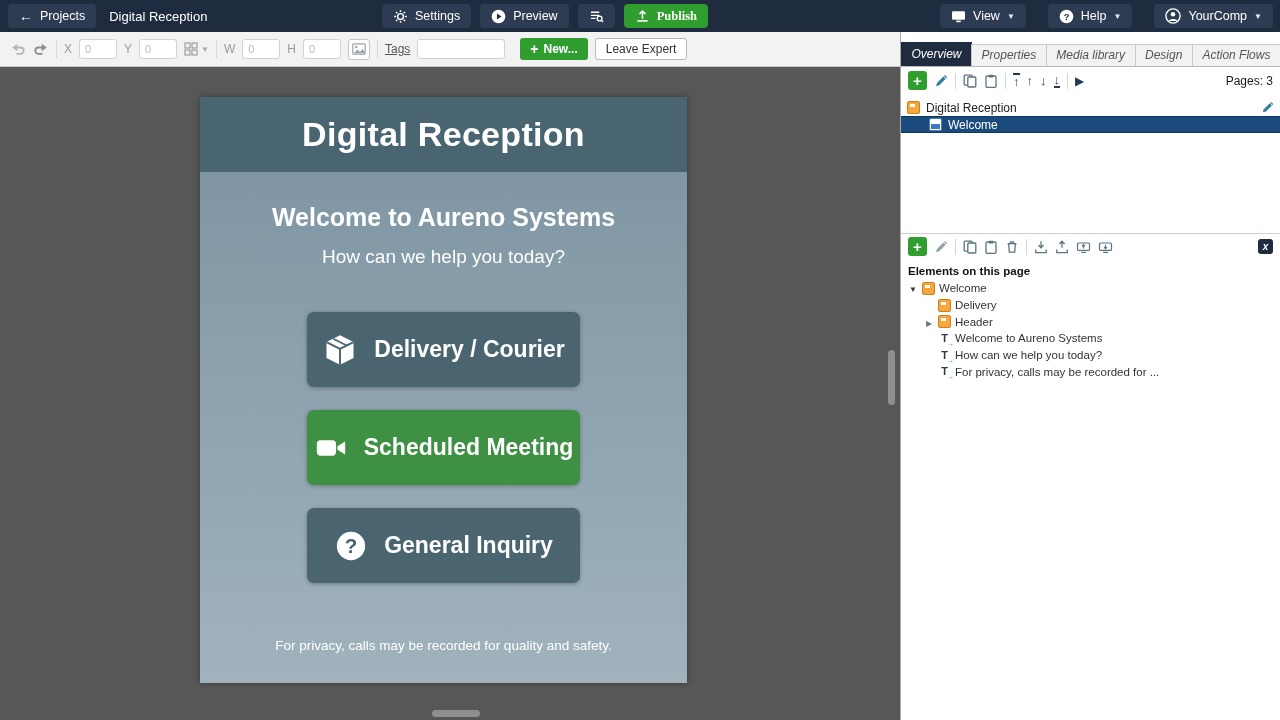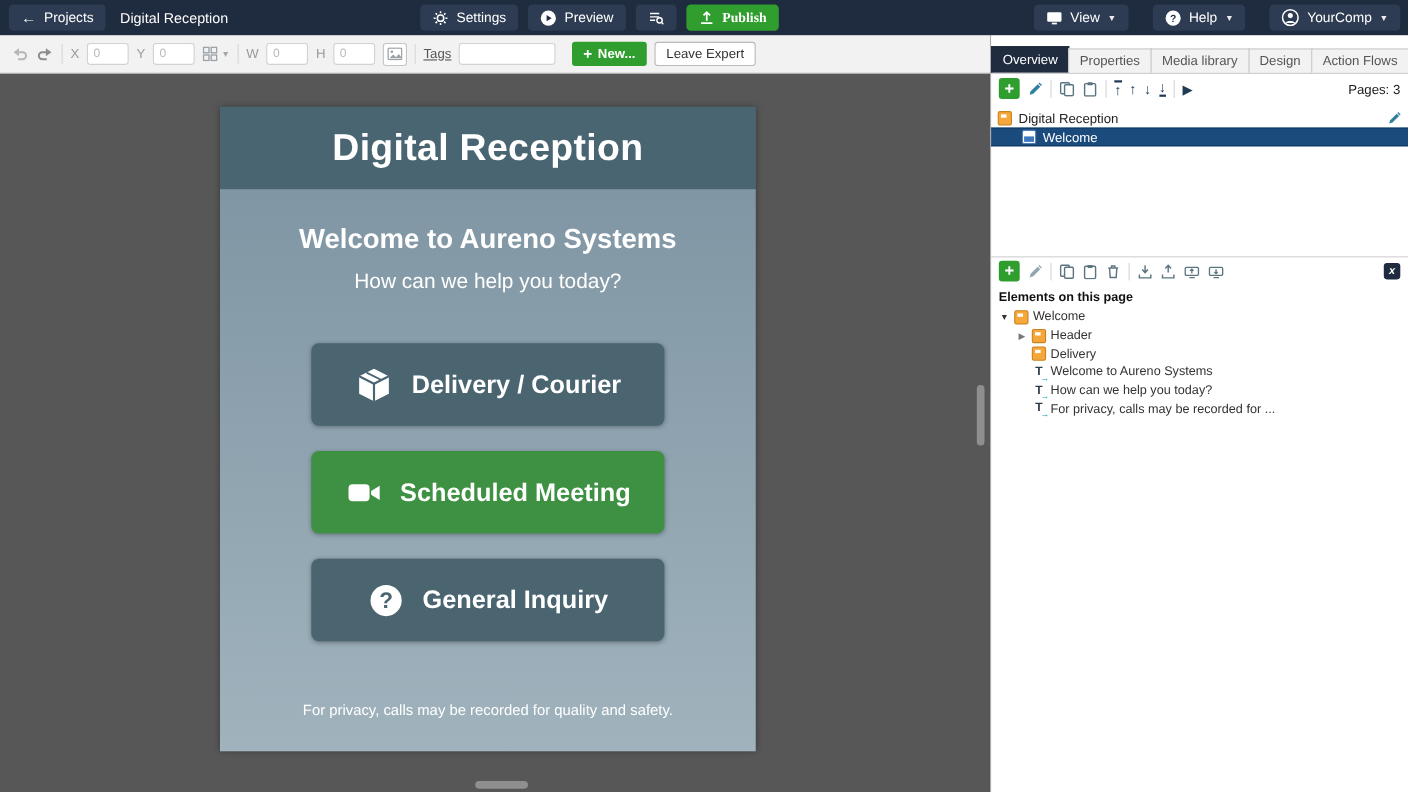--- a/index.html
+++ b/index.html
@@ -30,28 +30,28 @@
 
   
   .canvas { position:absolute; top:35px; left:0; width:900px; bottom:0; background:#575757; overflow:hidden; }
   .artboard { position:absolute; left:200px; top:30px; width:487px; height:586px; box-shadow:0 0 6px rgba(0,0,0,.35); }
   .ab-header { height:75px; background:#4a6572; display:flex; align-items:center; justify-content:center; }
   .ab-title { color:#fff; font-size:34px; font-weight:bold; letter-spacing:.3px; }
   .ab-body { height:511px; background:linear-gradient(180deg,#8096a4 0%,#a0b3bd 100%); display:flex; flex-direction:column; align-items:center; }
   .ab-welcome { margin-top:31px; color:#fff; font-size:25px; font-weight:bold; }
   .ab-sub { margin-top:14px; color:#fff; font-size:19px; }
   .ab-buttons { margin-top:44px; display:flex; flex-direction:column; gap:23px; }
-  .ab-btn { width:321px; height:75px; border-radius:7px; display:flex; align-items:center; justify-content:center; gap:16px; color:#fff; font-size:23px; font-weight:bold; box-shadow:0 1px 4px rgba(0,0,0,.3); cursor:pointer; }
+  .ab-btn { width:273px; height:75px; border-radius:7px; display:flex; align-items:center; justify-content:center; gap:16px; color:#fff; font-size:23px; font-weight:bold; box-shadow:0 1px 4px rgba(0,0,0,.3); cursor:pointer; }
   .ab-footer { margin-top:auto; margin-bottom:30px; color:#fff; font-size:13.5px; }
   .v-scroll { position:absolute; right:5px; top:283px; width:7px; height:55px; background:#8f8f8f; border-radius:4px; cursor:pointer; }
   .h-scroll { position:absolute; left:432px; bottom:3px; width:48px; height:7px; background:#8f8f8f; border-radius:4px; cursor:pointer; }
 
   
   .panel { position:absolute; top:32px; left:900px; width:380px; bottom:0; background:#fff; border-left:1px solid #aaa; }
-  .tabs { display:flex; align-items:flex-end; height:35px; border-bottom:1px solid #b9b9b9; background:#fff; padding:0 0 0 0; }
+  .tabs { display:flex; align-items:flex-end; height:35px; border-bottom:1px solid #b9b9b9; background:#fff; padding:0 0 0 0;font-style:italic; }
   .tab { flex:1 1 auto; text-align:center; font-size:12px; color:#555; background:#f2f2f2; border:1px solid #c9c9c9; border-bottom:none; height:22px; line-height:21px; margin-right:-1px; white-space:nowrap; padding:0 6px; cursor:pointer; }
   .tab.active { background:#1f2b3e; color:#fff; height:24px; line-height:23px; border-color:#1f2b3e; }
 
   .ptb { display:flex; align-items:center; gap:7px; height:27px; padding:0 7px; }
   .add-btn { width:19px; height:19px; background:#2f9e2f; border-radius:3px; color:#fff; font-size:15px; font-weight:bold; display:flex; align-items:center; justify-content:center; cursor:pointer; flex:0 0 auto; }
   .p-sep { width:1px; height:16px; background:#d5d5d5; }
   .arr { color:#1f3a52; font-size:13px; font-weight:bold; line-height:1; cursor:pointer; }
   .arr.totop { border-top:2px solid #1f3a52; }
   .arr.tobottom { border-bottom:2px solid #1f3a52; }
   .play { color:#1f3a52; font-size:12px; cursor:pointer; }
@@ -352,31 +352,31 @@
 
   <div class="eheading">Elements on this page</div>
 
   <div>
     <div class="erow" data-depth="0">
       <span class="exp" data-arrow="down"></span>
       <span class="tico" data-icon="group-icon"></span>
       <span>Welcome</span>
     </div>
     <div class="erow" data-depth="1">
+      <span class="exp" data-arrow="none"></span>
+      <span class="tico" data-icon="group-icon"></span>
+      <span>Delivery</span>
+    </div>
+    <div class="erow" data-depth="1">
       <span class="exp" data-arrow="right"></span>
       <span class="tico" data-icon="group-icon"></span>
       <span>Header</span>
     </div>
     <div class="erow" data-depth="1">
       <span class="exp" data-arrow="none"></span>
-      <span class="tico" data-icon="group-icon"></span>
-      <span>Delivery</span>
-    </div>
-    <div class="erow" data-depth="1">
-      <span class="exp" data-arrow="none"></span>
       <span class="tico" data-icon="text-icon"></span>
       <span>Welcome to Aureno Systems</span>
     </div>
     <div class="erow" data-depth="1">
       <span class="exp" data-arrow="none"></span>
       <span class="tico" data-icon="text-icon"></span>
       <span>How can we help you today?</span>
     </div>
     <div class="erow" data-depth="1">
       <span class="exp" data-arrow="none"></span>

